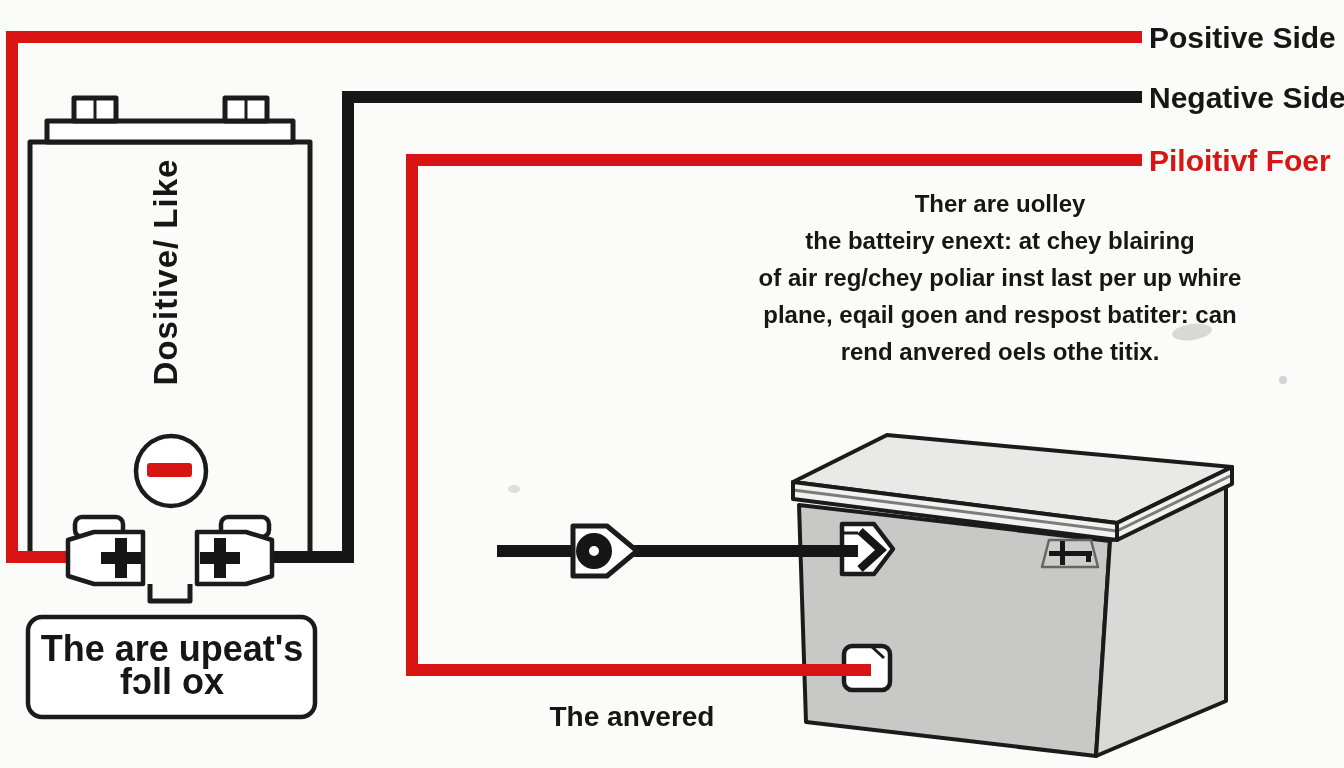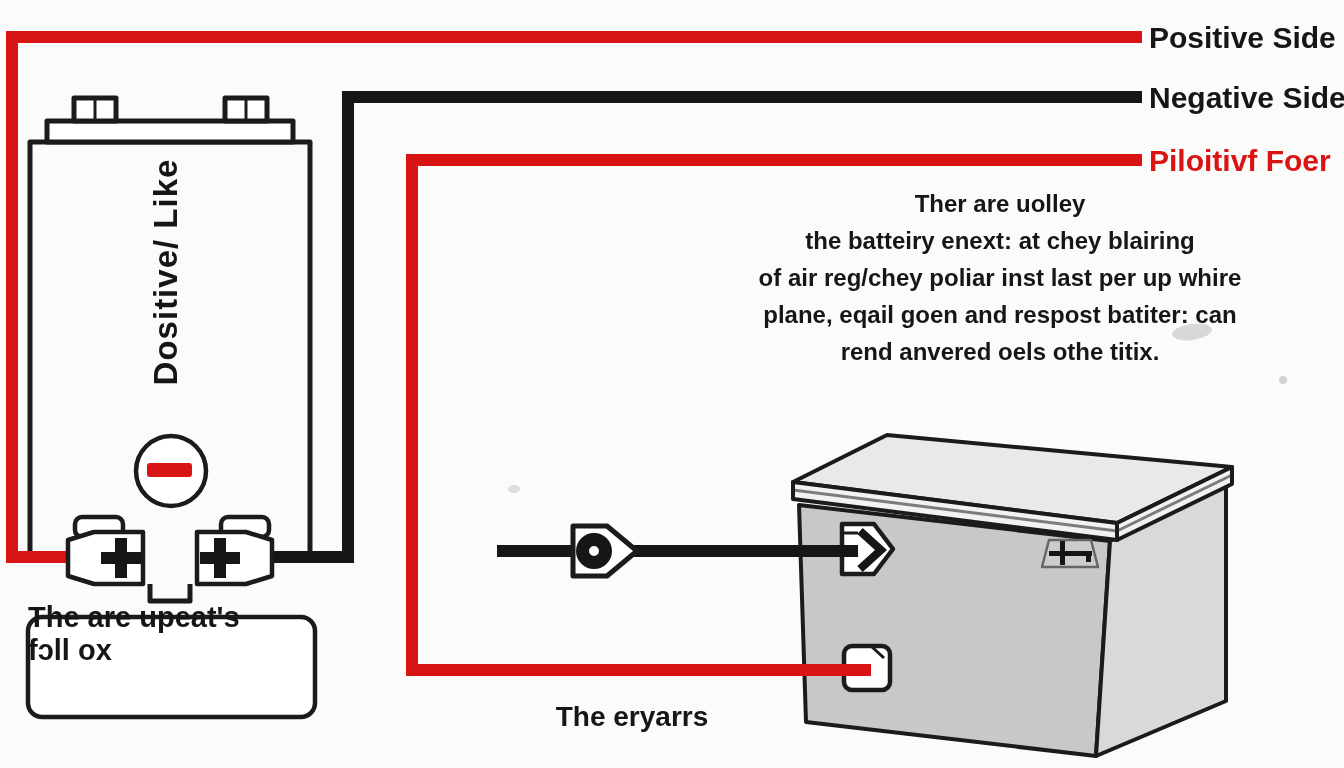--- a/index.html
+++ b/index.html
@@ -30,22 +30,22 @@
   
   .lbl { position:absolute; font-weight:bold; color:var(--text,#161616); white-space:nowrap; }
   .legend { font-size:30px; transform:translateY(-50%); }
   .legend.red { color:var(--wire-red,#d91414); }
   .para { left:660px; top:185px; width:680px; text-align:center;
           font-size:24px; line-height:37px; white-space:normal; }
   .side-label { left:166px; top:272px; font-size:33px; letter-spacing:1px;
                 transform:translate(-50%,-50%) rotate(-90deg); }
   .center-note { left:436px; top:446px; width:300px; text-align:center;
                  font-size:27px; line-height:34px; white-space:normal; }
-  .caption { left:28px; top:601px; width:288px; text-align:left;
-             font-size:29px; line-height:33px; white-space:normal; }
+  .caption { left:28px; top:632px; width:288px; text-align:center;
+             font-size:36px; line-height:33px; white-space:normal; }
   .bottom-note { left:500px; top:701px; width:264px; text-align:center; font-size:28px; }
 </style>
 </head>
 <body>
 
 <div id="stage" style="--wire-red: #d91414; --wire-black: #161616; --line: #1b1b1b; --text: #161616; --box-front: #c8c8c6; --box-side: #d9d9d7; --box-top: #e9e9e7; --box-band: #f2f2f0; --background: #fbfbfa;">
 
   <svg width="1344" height="768" viewBox="0 0 1344 768">
 
     <g>
@@ -133,15 +133,15 @@
   </div>
 
   <div class="lbl side-label">Dositive/ Like</div>
 
 
   <div class="lbl caption">
     <div>The are upeat's</div>
     <div>fɔll ox</div>
   </div>
 
-  <div class="lbl bottom-note">The eryarrs</div>
+  <div class="lbl bottom-note">The anvered</div>
 
 </div>
 
 </body></html>

